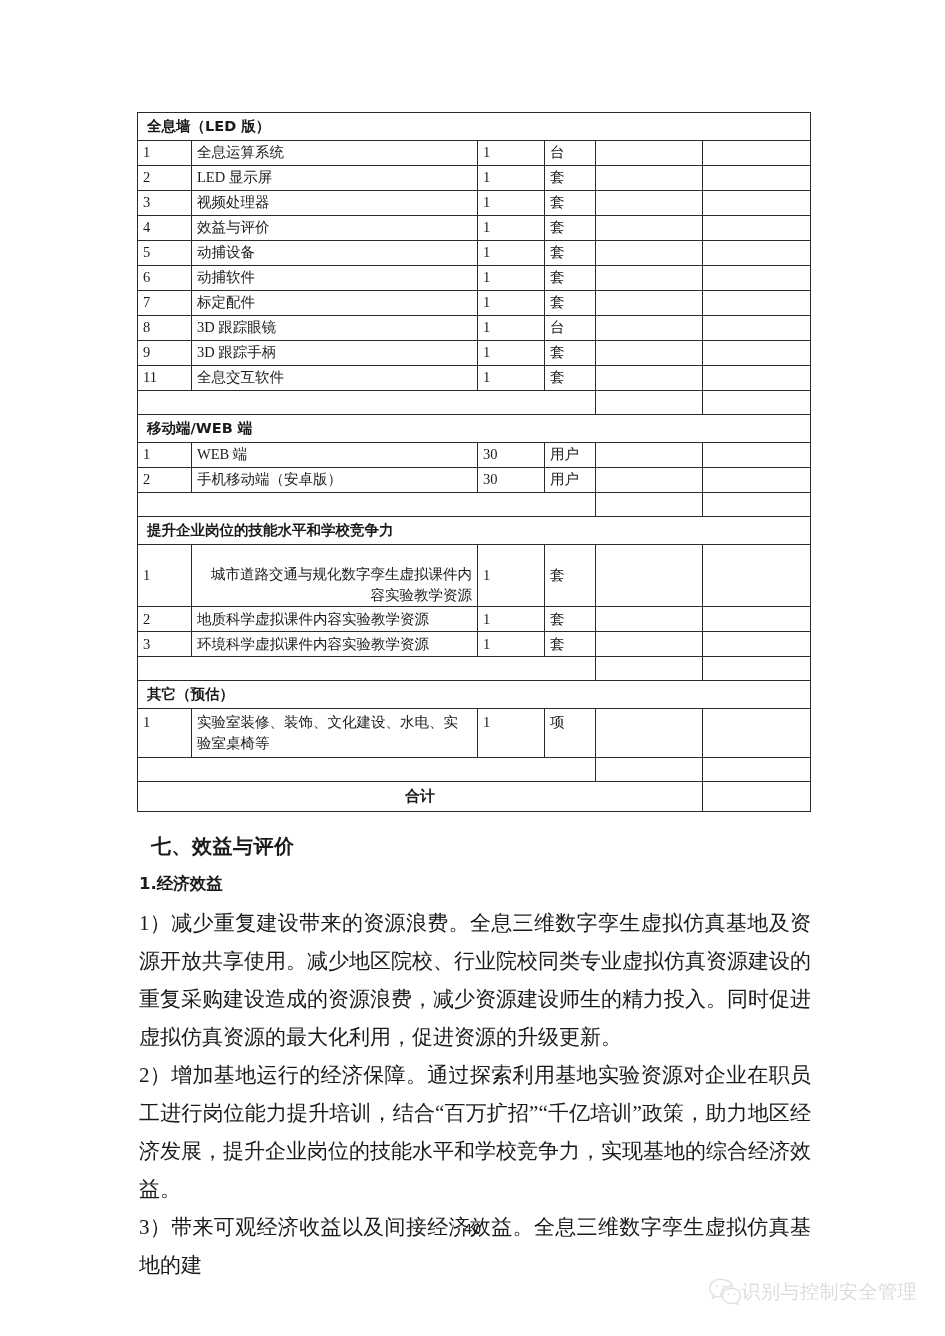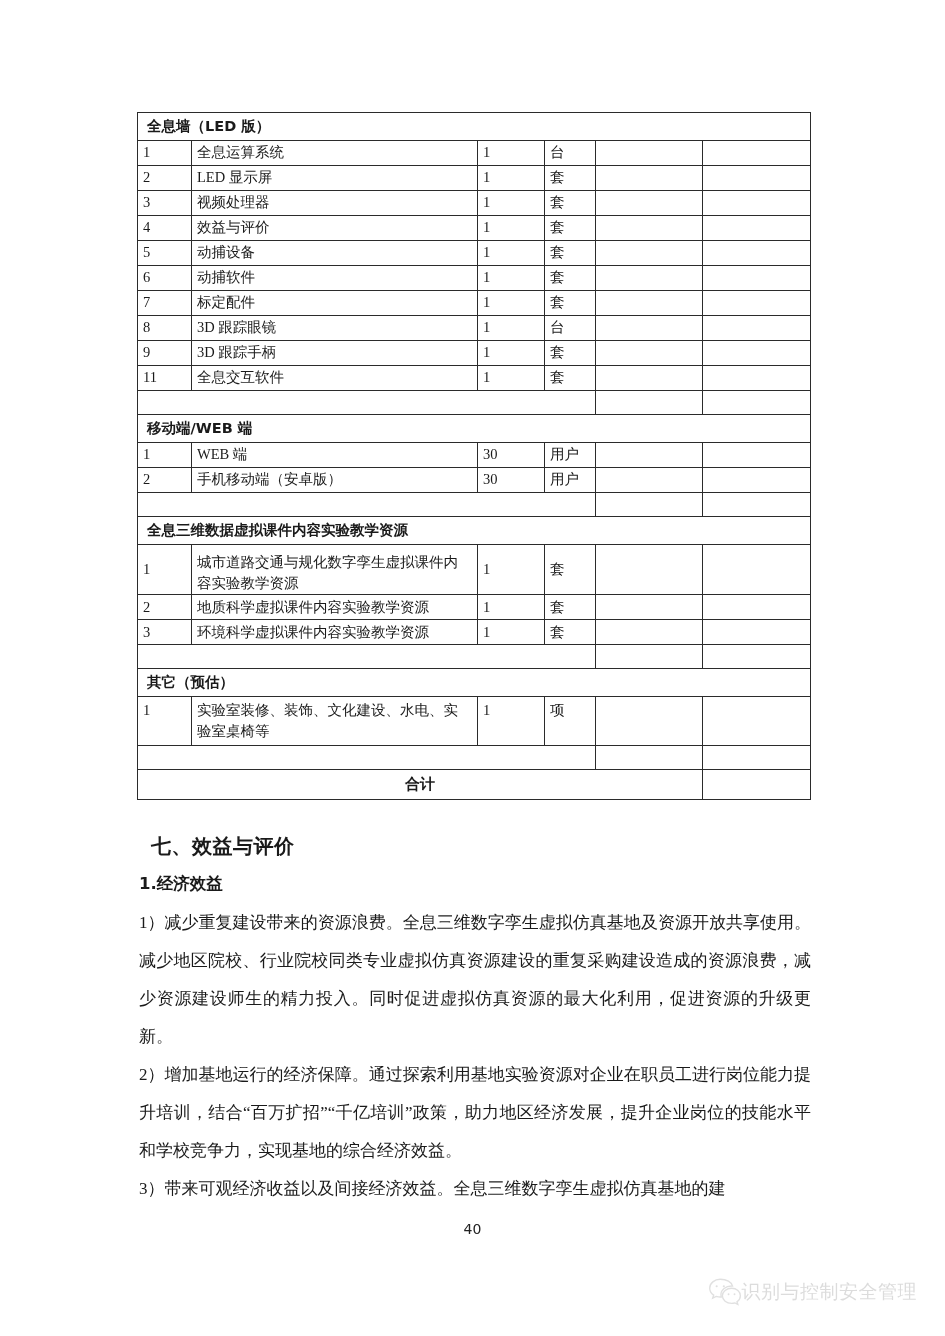--- a/index.html
+++ b/index.html
@@ -59,21 +59,21 @@
 
   tr.section td {
     font-weight: bold;
     font-family: "DejaVu Sans", "Liberation Sans", sans-serif;
     font-size: 14.5px;
     padding-left: 9px;
     height: 28px;
   }
   tr.blank td { height: 24px; }
   tr.tall td  { height: 49px; }
-  tr.tall td.name { vertical-align: top; padding-top: 7px; }
+  tr.tall td.name { vertical-align: top; padding-top: 19px; text-align: right; }
   tr.tall td.qty, tr.tall td.unit { vertical-align: middle; }
   tr.tall-top td { height: 49px; vertical-align: top; padding-top: 3px; }
 
   tr.total td.total-label {
     text-align: center;
     font-weight: bold;
     font-family: "DejaVu Sans", "Liberation Sans", sans-serif;
     font-size: 15px;
     height: 30px;
     margin-top: 44px;
@@ -93,21 +93,21 @@
     margin: 0 0 13px 12px;
     letter-spacing: 0.5px;
   }
   h3.h-minor {
     font-family: "DejaVu Sans", "Liberation Sans", sans-serif;
     font-size: 16.5px;
     font-weight: bold;
     margin: 8px 0 9px 0;
   }
   p.para {
-    font-size: 17px;
+    font-size: 21px;
     line-height: 38px;
     margin: 0;
     text-align: justify;
     text-justify: inter-ideograph;
   }
 
   
   .page-number {
     position: absolute;
     left: 0;
@@ -258,21 +258,21 @@
             <td class="unit">用户</td>
             <td></td>
             <td></td>
           </tr>
           <tr class="blank">
             <td colspan="4"></td>
             <td></td>
             <td></td>
           </tr>
           <tr class="section">
-            <td colspan="6">全息三维数据虚拟课件内容实验教学资源</td>
+            <td colspan="6">提升企业岗位的技能水平和学校竞争力</td>
           </tr>
           <tr class="tall">
             <td class="idx">1</td>
             <td class="name">城市道路交通与规化数字孪生虚拟课件内容实验教学资源</td>
             <td class="qty">1</td>
             <td class="unit">套</td>
             <td></td>
             <td></td>
           </tr>
           <tr>

